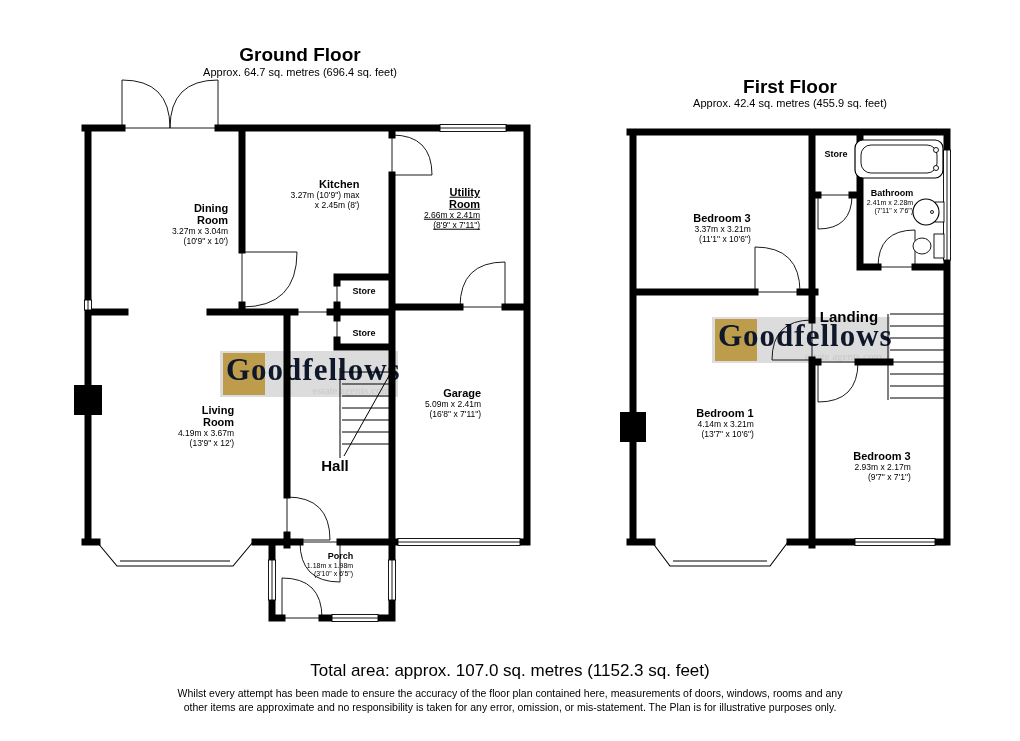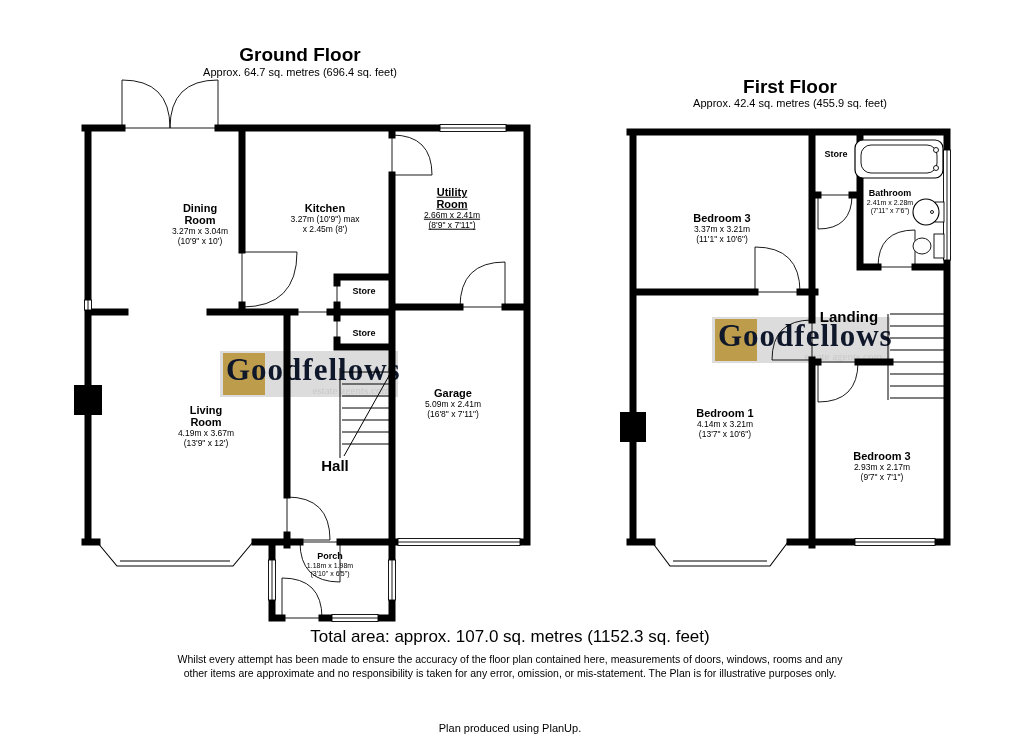--- a/index.html
+++ b/index.html
@@ -3,33 +3,33 @@
 <meta charset="utf-8">
 <style>
   html,body{margin:0;padding:0;background:#fff;}
   .page{position:relative;width:1020px;height:741px;background:#ffffff;
         font-family:"Liberation Sans",sans-serif;color:#000;overflow:hidden;}
   .plan-svg{position:absolute;left:0;top:0;z-index:2;}
   .floor-title{position:absolute;transform:translateX(-50%);font-weight:bold;
         font-size:19px;white-space:nowrap;z-index:3;}
   .floor-sub{position:absolute;transform:translateX(-50%);font-size:11px;
         white-space:nowrap;z-index:3;}
-  .room-label{position:absolute;transform:translate(-50%,-50%);text-align:center;z-index:3;}
+  .room-label{position:absolute;transform:translate(-50%,-50%);text-align:right;z-index:3;}
   .room-name{font-weight:bold;font-size:11px;line-height:1.1;white-space:pre-line;}
   .room-dims{font-size:8.5px;line-height:1.2;}
   .room-label.md .room-name{font-size:15px;}
   .room-label.sm .room-name{font-size:9px;}
   .room-label.sm .room-dims{font-size:7px;}
   .watermark{position:absolute;width:178px;height:46px;background:#dcdcdc;z-index:1;}
   .wm-gold{position:absolute;left:3px;top:2px;width:42px;height:42px;background:#bd9c4b;}
   .wm-brand{position:absolute;left:6px;top:1px;font-family:"Liberation Serif",serif;
         font-size:31px;font-weight:bold;color:#0f172a;letter-spacing:1px;white-space:nowrap;}
   .wm-tag{position:absolute;right:8px;bottom:1px;font-family:"Liberation Serif",serif;
         font-size:11px;color:#c9c9c9;white-space:nowrap;}
-  .summary{position:absolute;left:0;right:0;text-align:center;z-index:3;}
+  .summary{position:absolute;left:0;right:0;text-align:center;z-index:3;margin-top:34px;}
   .total-area{top:627px;font-size:17px;}
   .disclaimer-wrap{top:653px;}
   .disclaimer{margin:0 auto;width:680px;font-size:10.5px;line-height:1.3;text-align:center;}
   .version{font-size:10.5px;margin-top:1px;}
   .footer{top:722px;font-size:11px;}
 </style>
 </head>
 <body>
 
 <div class="page">
@@ -147,21 +147,21 @@
   <div class="floor-sub" style="left:300px;top:66px;">Approx. 64.7 sq. metres (696.4 sq. feet)</div>
   <div class="floor-title" style="left:790px;top:76px;">First Floor</div>
   <div class="floor-sub" style="left:790px;top:97px;">Approx. 42.4 sq. metres (455.9 sq. feet)</div>
 
   <div class="room-label" style="left:168px;top:224px;margin-left:32px;">
     <div class="room-name">Dining
 Room</div>
     <div class="room-dims">3.27m x 3.04m</div>
     <div class="room-dims">(10'9" x 10')</div>
   </div>
-  <div class="room-label" style="left:325px;top:218px;">
+  <div class="room-label" style="left:325px;top:194px;">
     <div class="room-name">Kitchen</div>
     <div class="room-dims">3.27m (10'9") max</div>
     <div class="room-dims">x 2.45m (8')</div>
   </div>
   <div class="room-label" style="left:452px;top:208px;text-decoration:underline;">
     <div class="room-name">Utility
 Room</div>
     <div class="room-dims">2.66m x 2.41m</div>
     <div class="room-dims">(8'9" x 7'11")</div>
   </div>

